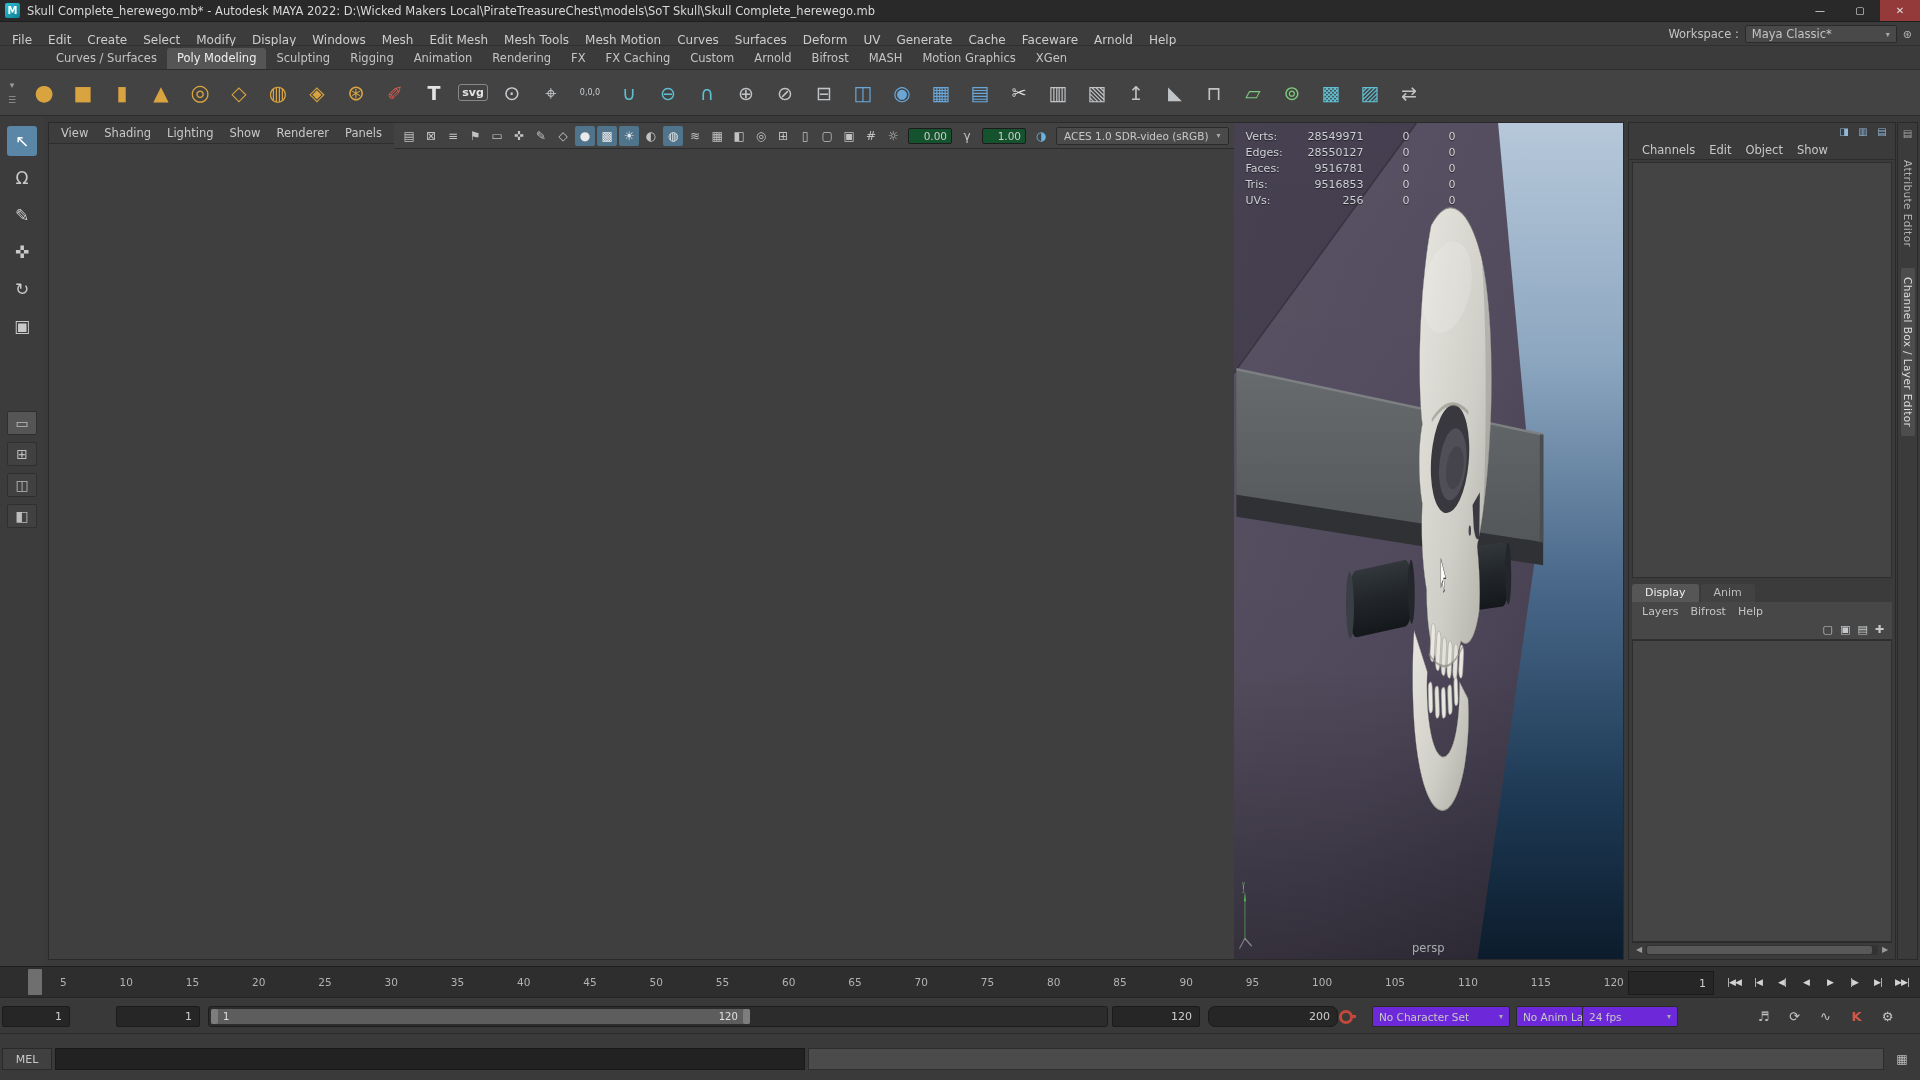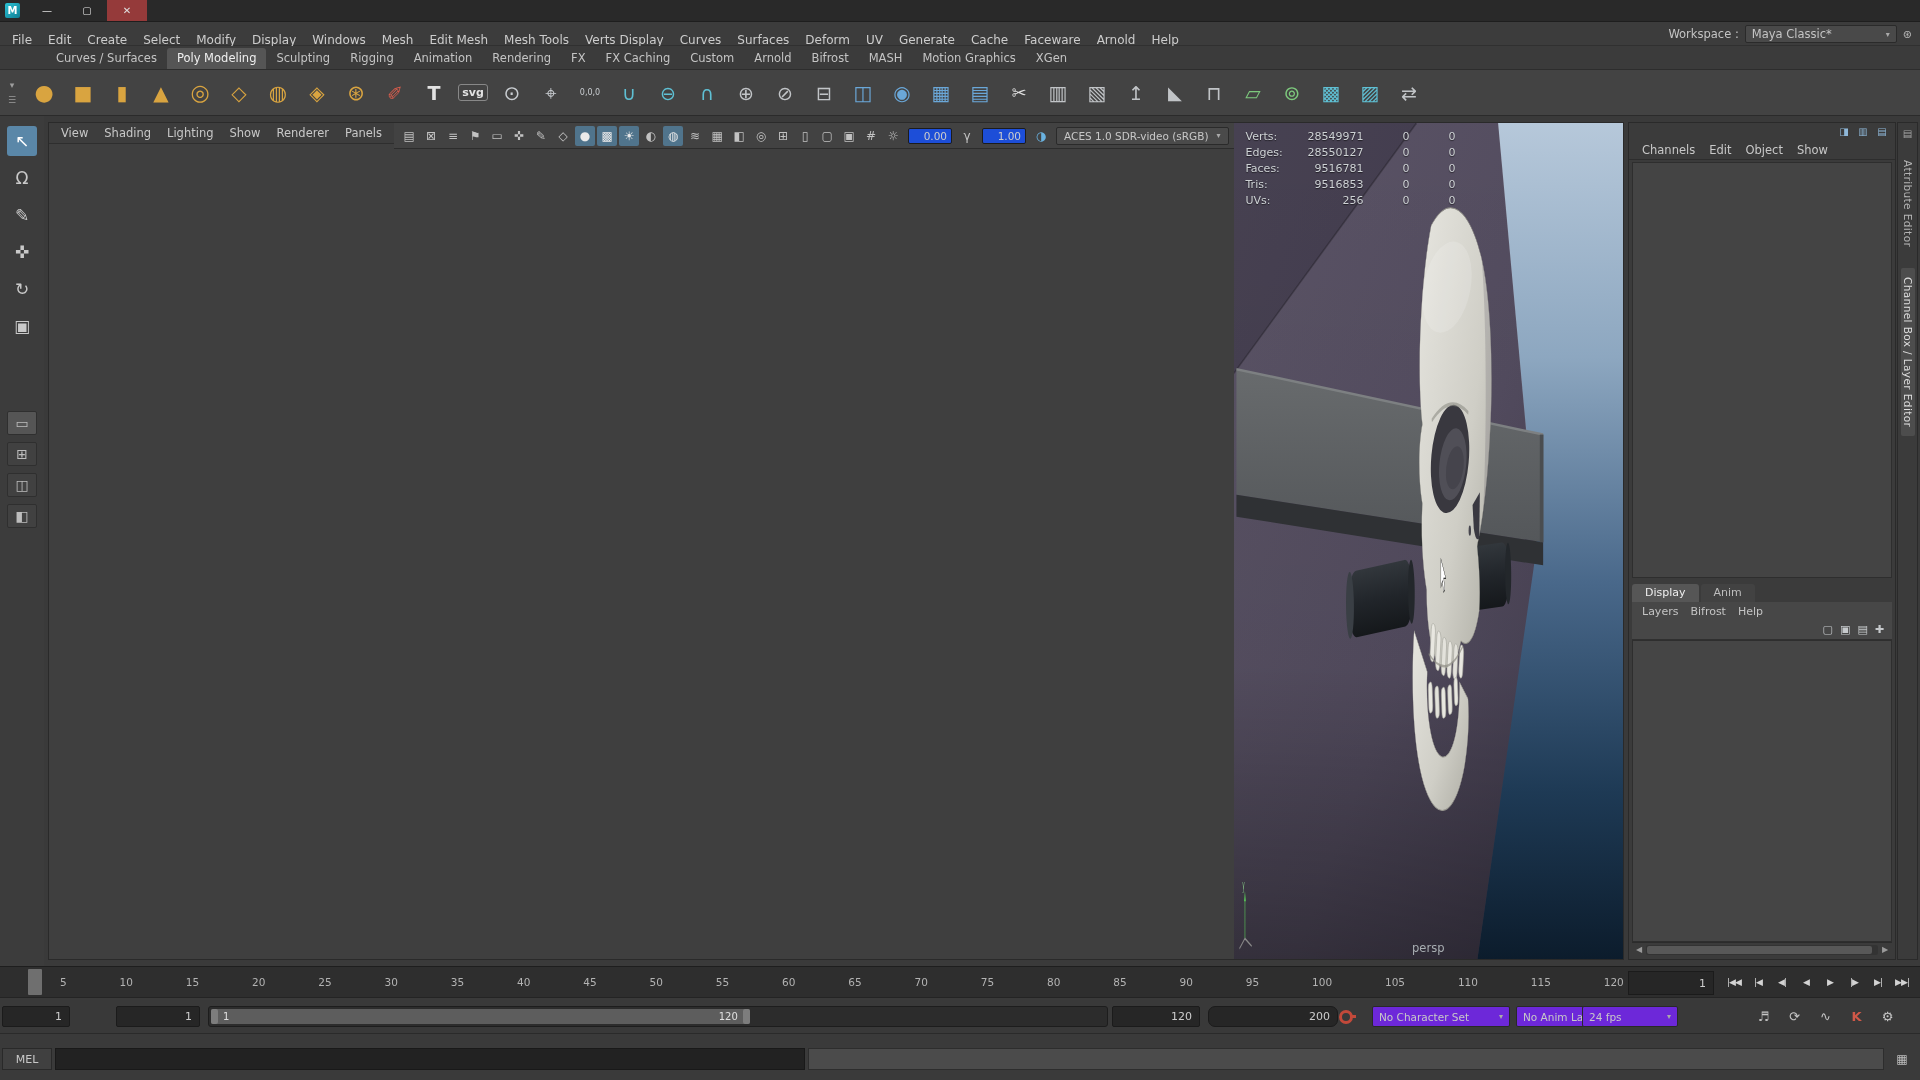--- a/index.html
+++ b/index.html
@@ -52,21 +52,21 @@
   
   .viewport { left:48px; top:6px; width:1576px; height:838px; background:#3f3f3f; border:1px solid #2a2a2a;
               display:flex; }
   .vp-menus { height:21px; background:#3d3d3d; border-bottom:1px solid #2e2e2e; display:flex;
               align-items:center; padding:0 4px; }
   .vp-menu-item { padding:0 8px; font-size:11.5px; color:#c8c8c8; }
   .vp-toolbar { height:26px; background:#424242; border-bottom:1px solid #2c2c2c; display:flex;
                 align-items:center; gap:2px; padding:0 5px; }
   .vp-icon { width:20px; height:20px; display:flex; align-items:center; justify-content:center; font-size:12px;
              color:#c2c2c2; border-radius:2px; }
-  .vp-field { width:44px; height:16px; background:#1d4ed8; border:1px solid #1c1c1c; border-radius:2px;
+  .vp-field { width:44px; height:16px; background:#14532d; border:1px solid #1c1c1c; border-radius:2px;
               display:flex; align-items:center; justify-content:flex-end; padding:0 4px; font-size:10.5px;
               color:#cccccc; margin:0 3px; }
   .vp-dd { height:18px; background:#4a4a4a; border:1px solid #2a2a2a; border-radius:2px; display:flex;
            align-items:center; gap:8px; padding:0 7px; font-size:10.5px; color:#c8c8c8; margin-left:3px; }
   .vp-canvas { flex:1; position:relative; overflow:hidden; background:#24313f; }
   svg.scene { position:absolute; inset:0; width:100%; height:100%; display:block; }
   .hud { position:absolute; top:6px; left:12px; display:grid; grid-template-columns:52px 66px 46px 46px;
          font-size:11px; line-height:16px; color:#ced2d5; text-shadow:0 1px 1px rgba(0,0,0,.55); }
   .hud .num { text-align:right; }
   .persp-label { position:absolute; bottom:4px; left:50%; transform:translateX(-50%);
@@ -153,38 +153,39 @@
               font-size:12px; color:#bcbcbc; }
   .caret { font-size:8px; color:#aaaaaa; }
 </style>
 </head>
 <body>
 
 <div id="window">
 
   <div class="abs titlebar">
     <div class="maya-logo">M</div>
+    <div class="title-text">Skull Complete_herewego.mb* - Autodesk MAYA 2022: D:\Wicked Makers Local\PirateTreasureChest\models\SoT Skull\Skull Complete_herewego.mb</div>
     <div class="win-btn">—</div>
     <div class="win-btn">▢</div>
     <div class="win-btn win-close">✕</div>
   </div>
 
   <div class="abs menubar">
 
   <div class="menu-item">File</div>
       <div class="menu-item">Edit</div>
       <div class="menu-item">Create</div>
       <div class="menu-item">Select</div>
       <div class="menu-item">Modify</div>
       <div class="menu-item">Display</div>
       <div class="menu-item">Windows</div>
       <div class="menu-item">Mesh</div>
       <div class="menu-item">Edit Mesh</div>
       <div class="menu-item">Mesh Tools</div>
-      <div class="menu-item">Verts Display</div>
+      <div class="menu-item">Mesh Motion</div>
       <div class="menu-item">Curves</div>
       <div class="menu-item">Surfaces</div>
       <div class="menu-item">Deform</div>
       <div class="menu-item">UV</div>
       <div class="menu-item">Generate</div>
       <div class="menu-item">Cache</div>
       <div class="menu-item">Faceware</div>
       <div class="menu-item">Arnold</div>
       <div class="menu-item">Help</div>
     </div>

